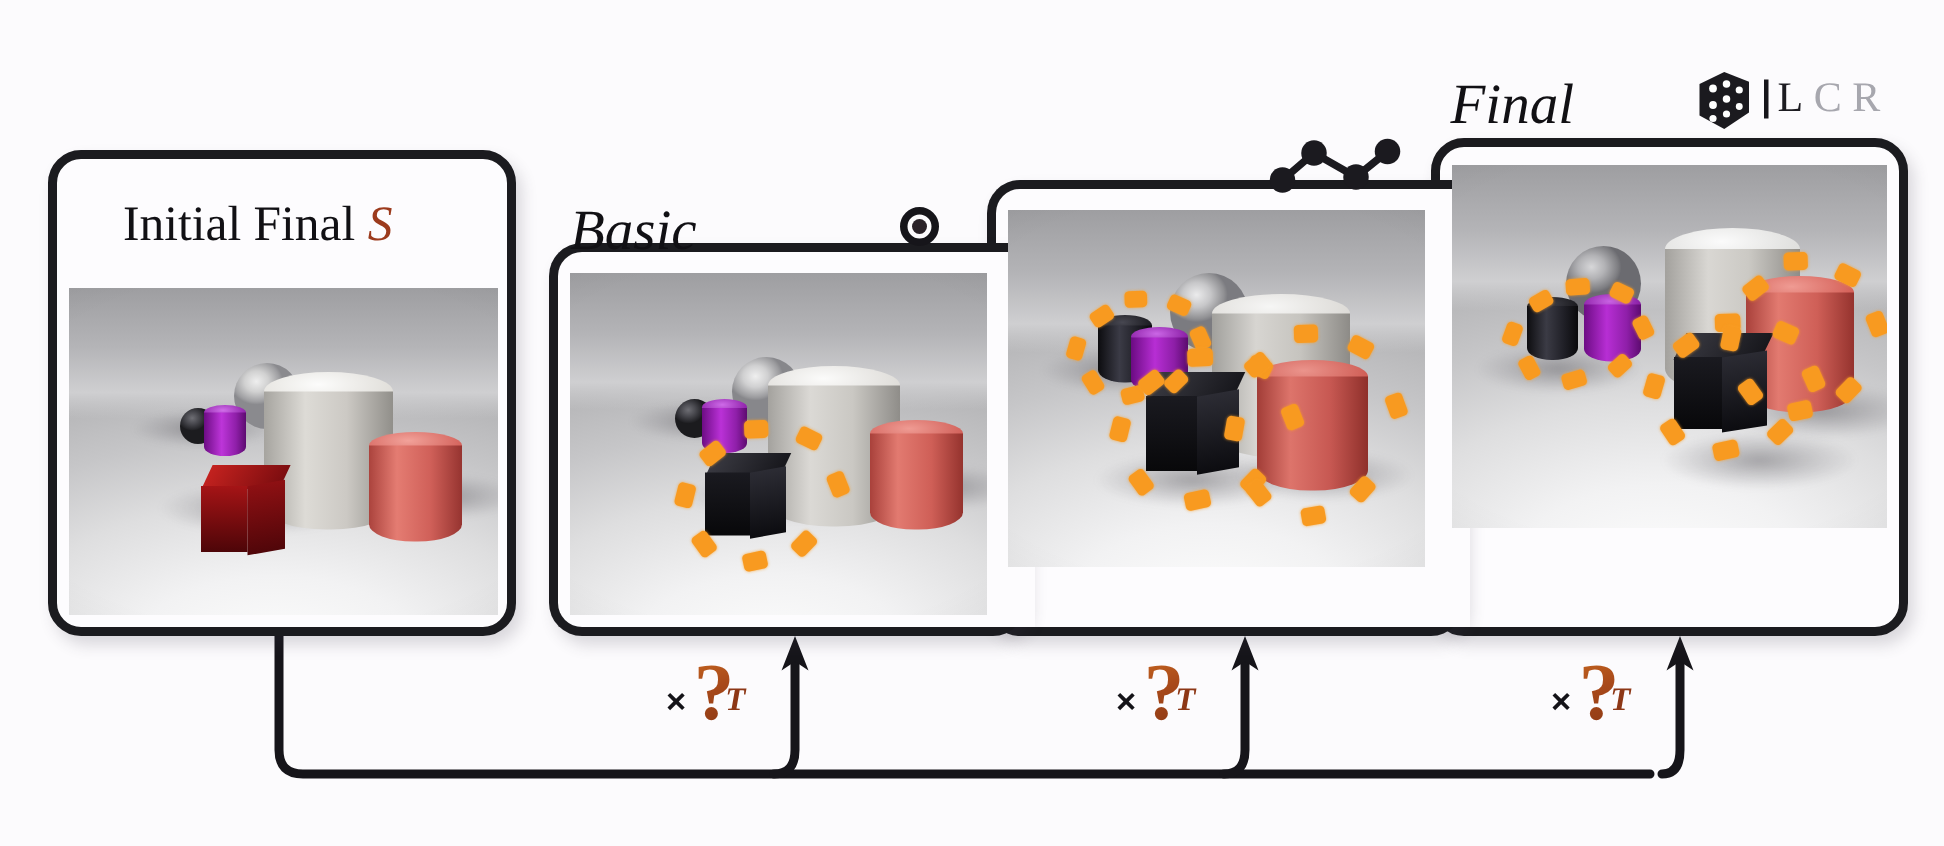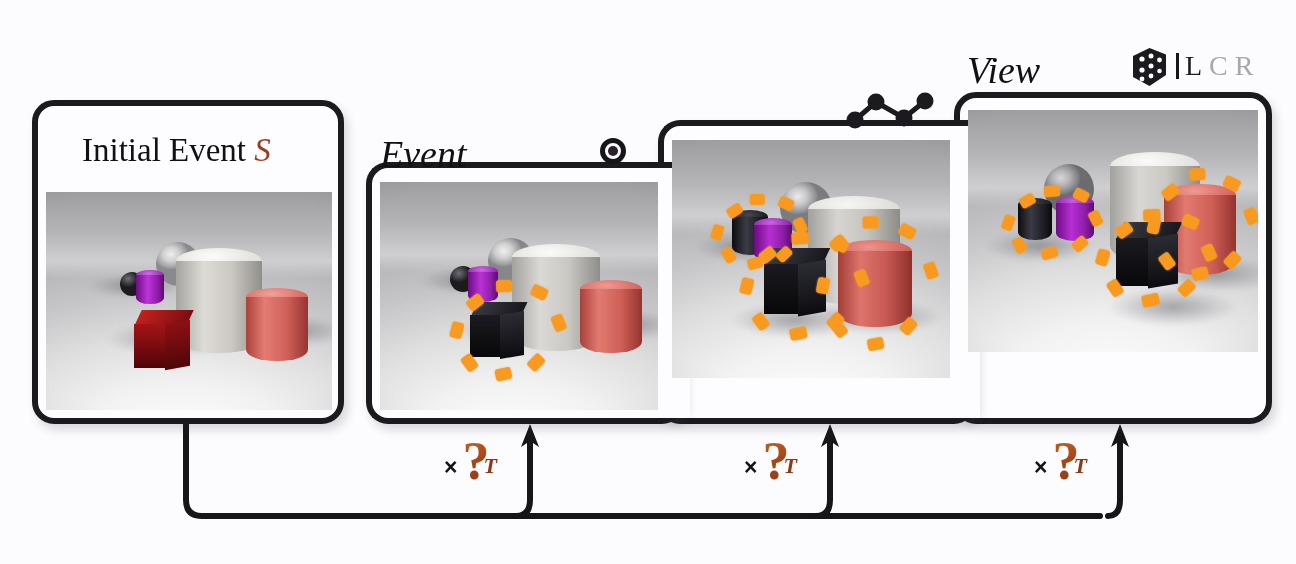--- a/index.html
+++ b/index.html
@@ -173,21 +173,21 @@
       <i style="left:-4px;top:40%;width:16px;height:12px;transform:rotate(-70deg)"></i>
       <i style="left:4%;top:76%;width:16px;height:12px;transform:rotate(-118deg)"></i>
       <i style="left:34%;top:93%;width:16px;height:12px;transform:rotate(176deg)"></i>
       <i style="left:66%;top:84%;width:16px;height:12px;transform:rotate(142deg)"></i>
       <i style="left:90%;top:44%;width:16px;height:12px;transform:rotate(76deg)"></i>
       <i style="left:76%;top:10%;width:16px;height:12px;transform:rotate(34deg)"></i>
     </div>
     <div class="vign"></div>
   </div>
 
-  <div class="panel-title title-i" style="left:967px;top:48px;font-size:38px;z-index:9;">View</div>
+  <div class="panel-title title-i" style="left:967px;top:48px;font-size:38px;z-index:9;">Final</div>
 
   <svg class="ico" style="left:1130px;top:46px;z-index:9;" width="40" height="42" viewBox="0 0 40 42">
     <path d="M19.5 2 L36 8.5 L36 29 L19.5 40 L3 31 L3 10 Z" fill="#1b1a1f"></path>
     <circle cx="12" cy="13" r="2.6" fill="#fff"></circle>
       <circle cx="12" cy="24" r="2.6" fill="#fff"></circle>
     <circle cx="12" cy="33" r="2.4" fill="#fff"></circle>
     <circle cx="21" cy="10" r="2.5" fill="#fff"></circle>
       <circle cx="21" cy="20" r="2.5" fill="#fff"></circle>
     <circle cx="21" cy="30" r="2.4" fill="#fff"></circle>
     <circle cx="29.5" cy="14" r="2.4" fill="#fff"></circle>
@@ -343,30 +343,30 @@
       <i style="left:-5px;top:38%;width:16px;height:12px;transform:rotate(-68deg)"></i>
       <i style="left:3%;top:76%;width:16px;height:12px;transform:rotate(-118deg)"></i>
       <i style="left:32%;top:94%;width:16px;height:12px;transform:rotate(176deg)"></i>
       <i style="left:64%;top:86%;width:16px;height:12px;transform:rotate(142deg)"></i>
       <i style="left:90%;top:46%;width:16px;height:12px;transform:rotate(76deg)"></i>
       <i style="left:76%;top:8%;width:16px;height:12px;transform:rotate(34deg)"></i>
     </div>
     <div class="vign"></div>
   </div>
 
-  <div class="panel-title title-i" style="left:380px;top:132px;font-size:38px;z-index:9;">Event</div>
+  <div class="panel-title title-i" style="left:380px;top:132px;font-size:38px;z-index:9;">Basic</div>
 
   <div class="ico dot-ring" style="left:600px;top:138px;z-index:9;">
       <b></b>
     </div>
 
   <div class="panel rounded" style="left:32px;top:100px;width:312px;height:324px;z-index:7;"></div>
 
   <div class="panel-title" style="left:82px;top:132px;font-size:33px;z-index:9;">
-    <span>Initial Event </span><span class="accent">S</span>
+    <span>Initial Final </span><span class="accent">S</span>
   </div>
 
   <div class="scene" style="left:46px;top:192px;width:286px;height:218px;z-index:9;">
     <div class="floor"></div>
       <div class="wallshade"></div>
 
     <div class="shadow" style="left:42px;top:82px;width:94px;height:24px;"></div>
     <div class="shadow" style="left:60px;top:130px;width:130px;height:34px;"></div>
     <div class="shadow" style="left:192px;top:124px;width:110px;height:30px;"></div>
 

